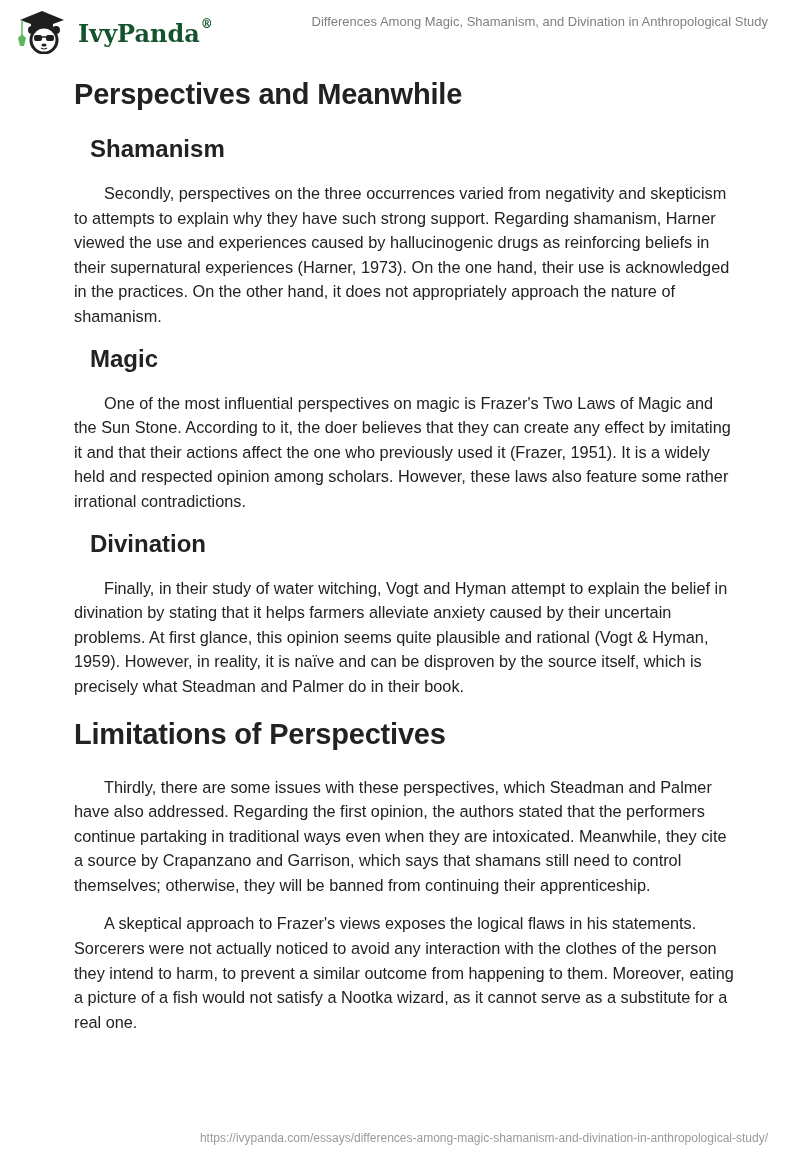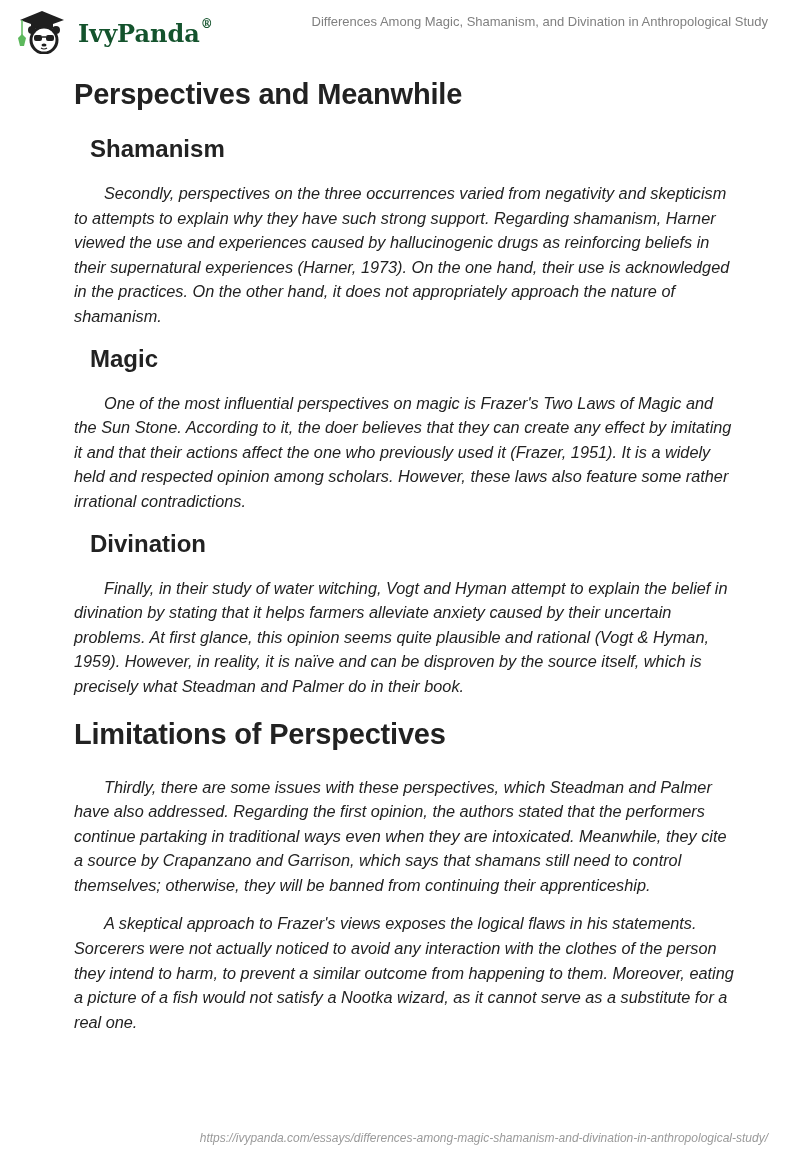--- a/index.html
+++ b/index.html
@@ -79,40 +79,38 @@
       color: #222;
       margin: 16px;
       line-height: 32px;
     }
     p {
       font-size: 16.3px;
       line-height: 24.6px;
       margin: 0;
       text-indent: 30px;
       color: #222;
-      font-style: italic;
     }
     .h1-main { margin-top: 4px; }
     .h2-shaman { margin-top: 19px; }
     .p-shaman { margin-top: 16px; }
     .h2-magic { margin-top: 14px; }
     .p-magic { margin-top: 15px; }
     .h2-div { margin-top: 14px; }
     .p-div { margin-top: 15px; }
     .h1-limit { margin-top: 15px; }
     .p-limit1 { margin-top: 21px; }
     .p-limit2 { margin-top: 14px; }
     .footer-url {
       position: absolute;
       right: 32px;
       top: 1131px;
       font-size: 12px;
       color: #9a9a9a;
       white-space: nowrap;
-      font-style: italic;
     }
   </style>
 </head>
 <body>
 
 <div class="header">
   <div class="logo">
     <span class="logo-mark">
       <svg width="56" height="46" viewBox="0 0 56 46">
 

